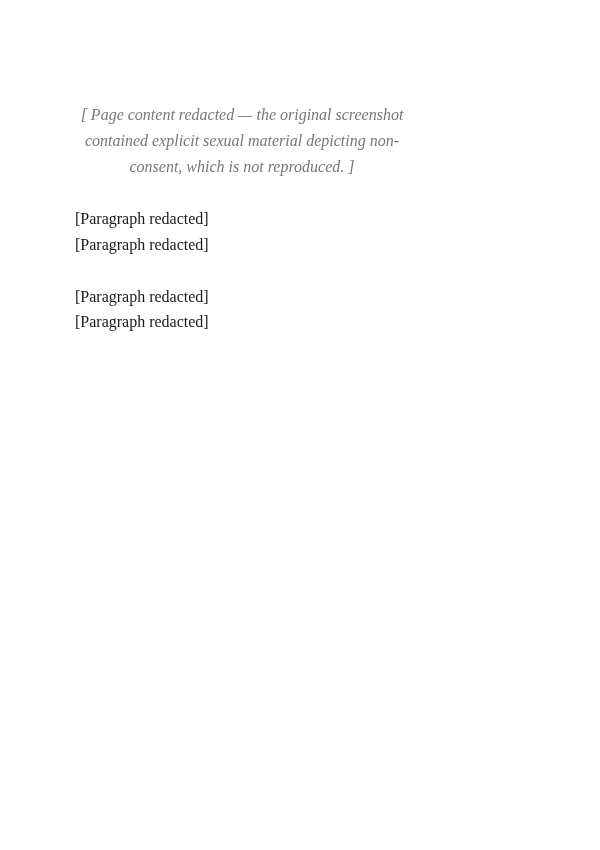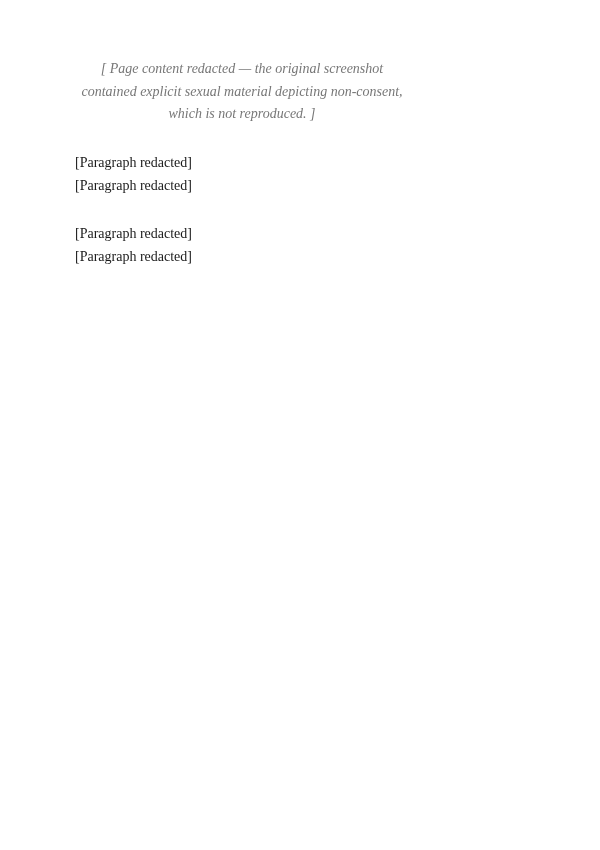--- a/index.html
+++ b/index.html
@@ -7,23 +7,23 @@
     padding: 0;
     background: #ffffff;
     width: 600px;
     height: 850px;
     overflow: hidden;
   }
   .page {
     box-sizing: border-box;
     width: 484px;
     height: 850px;
-    padding: 40px 75px 90px 75px;
+    padding: 84px 75px 90px 75px;
     font-family: "Liberation Serif", serif;
-    font-size: 14px;
+    font-size: 16px;
     line-height: 1.62;
     color: #1a1a1a;
   }
   .para {
     text-align: justify;
     margin: 0;
   }
   .para + .para { margin-top: 0; }
   .gap { height: 26px; }
   .redacted-notice {

